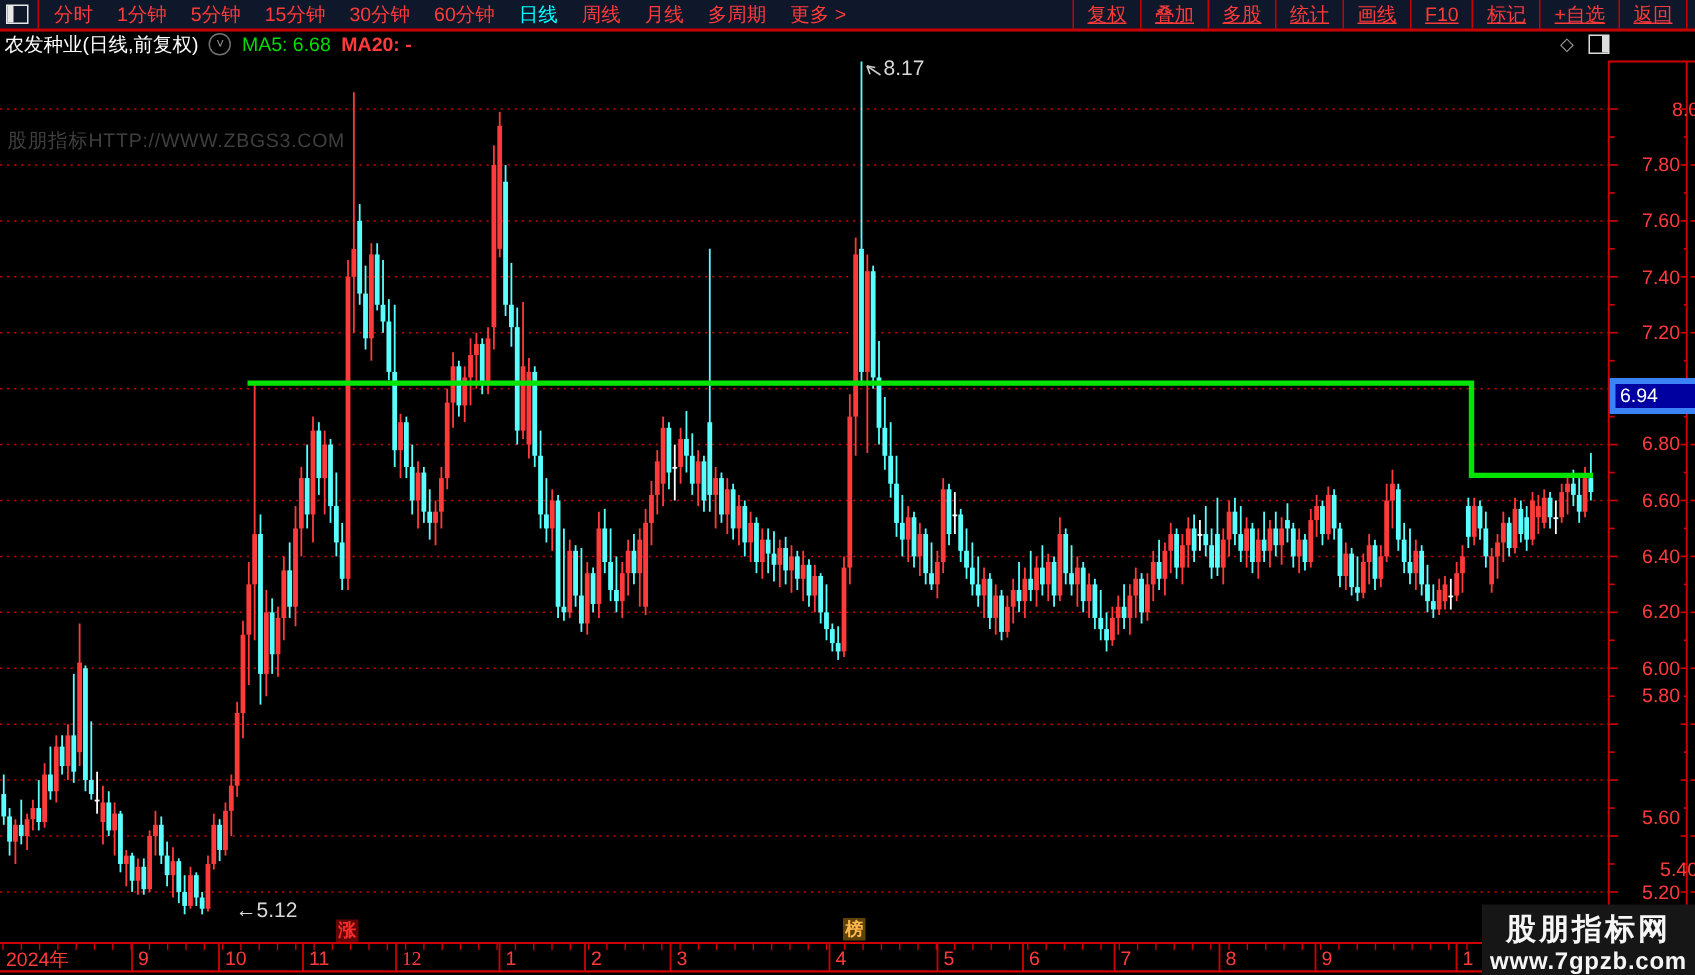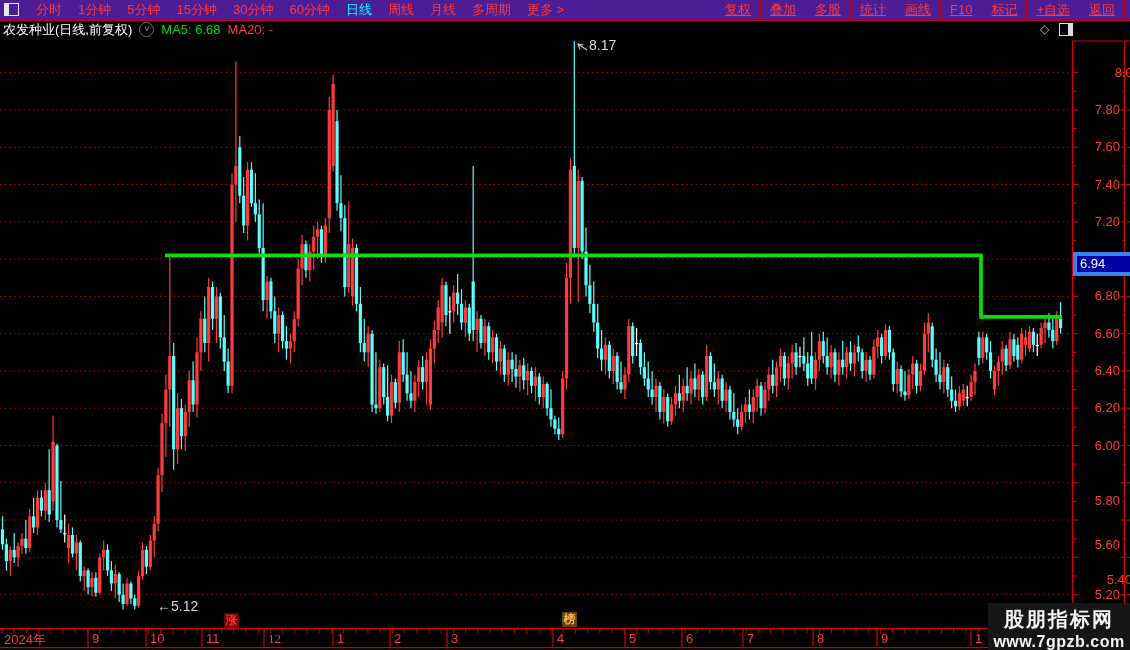--- a/index.html
+++ b/index.html
@@ -1,36 +1,36 @@
 <!DOCTYPE html>
 <html><head>
 <meta charset="utf-8">
 <style>
   html,body{margin:0;padding:0;background:#000;}
   body{width:1130px;height:650px;overflow:hidden;font-family:"Liberation Sans",sans-serif;}
   .screen{position:relative;width:1130px;height:650px;background:#000;}
   svg#plot{position:absolute;left:0;top:0;z-index:1;}
   
   .toolbar{position:absolute;left:0;top:0;width:1130px;height:19px;border-bottom:2px solid #c80000;
-           display:flex;align-items:center;font-size:13px;color:#ff3a3a;z-index:5;background:#4c1d95;}
+           display:flex;align-items:center;font-size:13px;color:#ff3a3a;z-index:5;background:#0f172a;}
   .win-icon{width:13px;height:11px;border:1.5px solid #e8e8e8;margin-left:4px;position:relative;}
   .win-icon::after{content:"";position:absolute;left:0;top:0;width:4px;height:100%;background:#e8e8e8;}
   .tb-sep{width:1px;height:19px;background:#c80000;margin-left:6px;}
   .tb-left{display:flex;gap:16px;margin-left:10px;white-space:nowrap;}
   .tb-item{cursor:pointer;}
   .tb-item.active{color:#00ffff;}
   .tb-right{margin-left:auto;display:flex;height:19px;margin-right:5px;text-decoration:underline;}
   .tb-rbtn{padding:0 9px;border-left:1px solid #c80000;display:flex;align-items:center;cursor:pointer;}
   .tb-rbtn:last-child{border-right:1px solid #c80000;}
   
   .titlebar{position:absolute;left:3px;top:21px;height:17px;display:flex;align-items:center;
             font-size:13px;color:#fff;z-index:5;gap:7px;white-space:nowrap;}
   .chev{width:13px;height:13px;border-radius:50%;border:1px solid #6f6f6f;color:#9a9a9a;
         font-size:9px;line-height:12px;text-align:center;}
-  .ma5{color:#00dc00;}  .ma20{color:#ff3a3a;}
+  .ma5{color:#00dc00;}  .ma20{color:#ff3a3a;font-weight:bold;}
   .t2-icon{position:absolute;top:23px;z-index:5;color:#aaa;font-size:12px;line-height:13px;}
   .split-sq{width:12px;height:11px;border:1.5px solid #ddd;position:relative;}
   .split-sq::after{content:"";position:absolute;right:0;top:0;width:4px;height:100%;background:#ddd;}
   
   .axlabel{position:absolute;left:1072px;width:48px;text-align:right;color:#ff3a3a;
            font-size:13px;z-index:4;}
   .pbox{position:absolute;left:1073px;width:51px;height:16px;background:#0000a0;border:4px solid #3b82f6;
         color:#fff;font-size:13px;line-height:15px;padding-left:3px;z-index:4;}
   .mlabel{position:absolute;top:631px;color:#ff3a3a;font-size:13px;z-index:4;white-space:nowrap;}
   .wm{position:absolute;left:5px;top:85px;color:#3f3f3f;font-size:13px;letter-spacing:.5px;z-index:2;}
@@ -828,20 +828,21 @@
     <span>农发种业(日线,前复权)</span>
     <span class="chev">˅</span>
     <span class="ma5">MA5: 6.68</span>
     <span class="ma20">MA20: -</span>
   </div>
   <div class="t2-icon" style="left:1040px;">◇</div>
   <div class="t2-icon" style="left:1059px;">
     <div class="split-sq"></div>
   </div>
 
+  <div class="wm">股朋指标HTTP://WWW.ZBGS3.COM</div>
 
   <div id="overlays">
       <div class="mlabel" style="left: 4px;">2024年</div>
       <div class="mlabel" style="left: 92px;">9</div>
       <div class="mlabel" style="left: 150px;">10</div>
       <div class="mlabel" style="left: 206px;">11</div>
       <div class="mlabel" style="left: 268px; font-family: Liberation Serif, serif;">12</div>
       <div class="mlabel" style="left: 337px;">1</div>
       <div class="mlabel" style="left: 394px;">2</div>
       <div class="mlabel" style="left: 451px;">3</div>
@@ -855,21 +856,21 @@
       <div class="axlabel" style="top: 64.7px; margin-left: 20px;">8.00</div>
       <div class="axlabel" style="top: 101.98px;">7.80</div>
       <div class="axlabel" style="top: 139.26px;">7.60</div>
       <div class="axlabel" style="top: 176.54px;">7.40</div>
       <div class="axlabel" style="top: 213.82px;">7.20</div>
       <div class="axlabel" style="top: 288.38px;">6.80</div>
       <div class="axlabel" style="top: 325.66px;">6.60</div>
       <div class="axlabel" style="top: 362.94px;">6.40</div>
       <div class="axlabel" style="top: 400.22px;">6.20</div>
       <div class="axlabel" style="top: 437.5px;">6.00</div>
-      <div class="axlabel" style="top: 493px; text-align: right;">5.80</div>
+      <div class="axlabel" style="top: 456px; text-align: right;">5.80</div>
       <div class="axlabel" style="top: 537px;">5.60</div>
       <div class="axlabel" style="top: 572px; padding-left: 12px;">5.40</div>
       <div class="axlabel" style="top: 586.62px;">5.20</div>
       <div class="ann" style="left: 589px; top: 37px;">8.17</div>
       <div class="ann" style="left: 137px; top: 598px; padding-left: 20px;">←5.12</div>
       <div class="mk" style="left: 224px; top: 613px; background: rgb(94, 6, 6); color: rgb(255, 42, 42);">涨</div>
       <div class="mk" style="left: 562px; top: 612px; background: rgb(94, 66, 6); color: rgb(255, 184, 77);">榜</div>
     </div>
 
   <div class="pbox" id="pricebox" style="top: 252.284px;">6.94</div>

